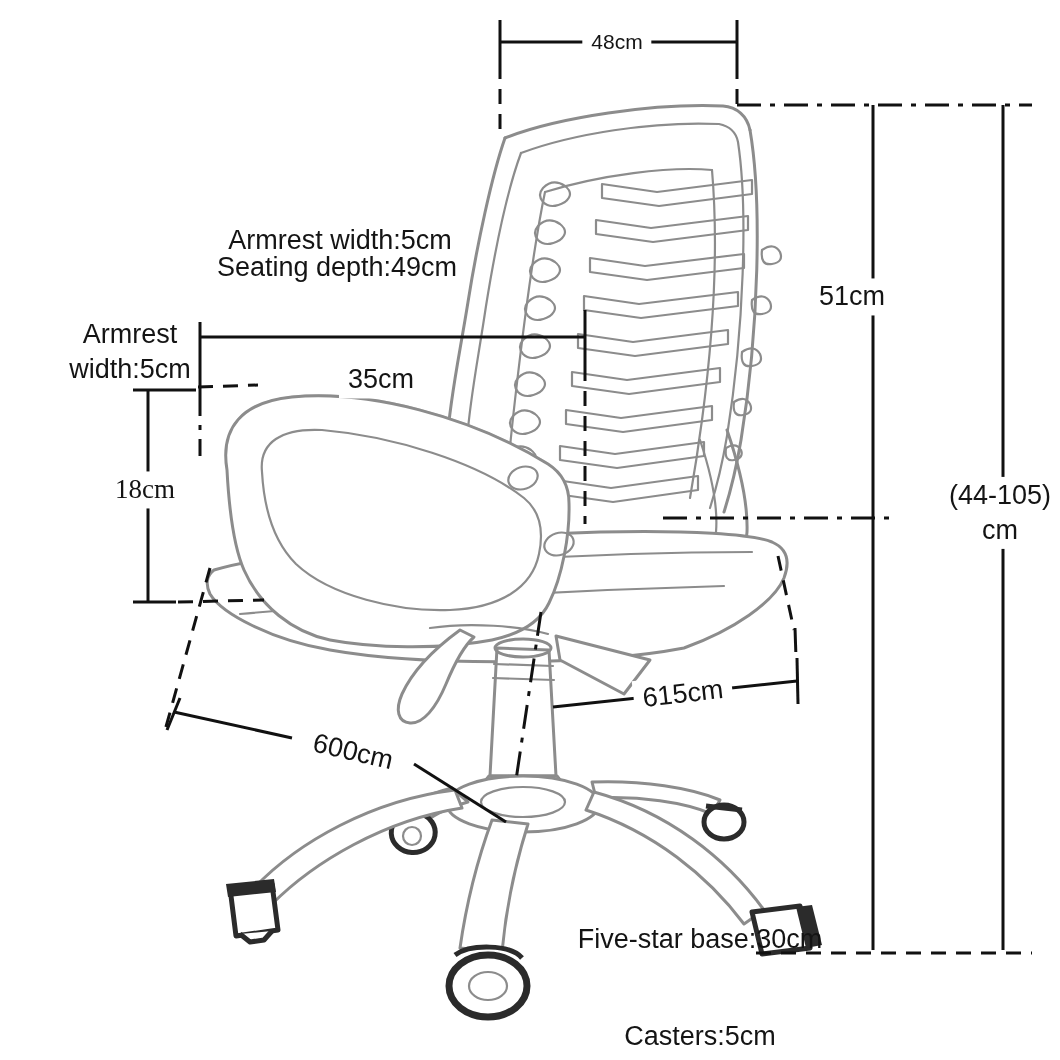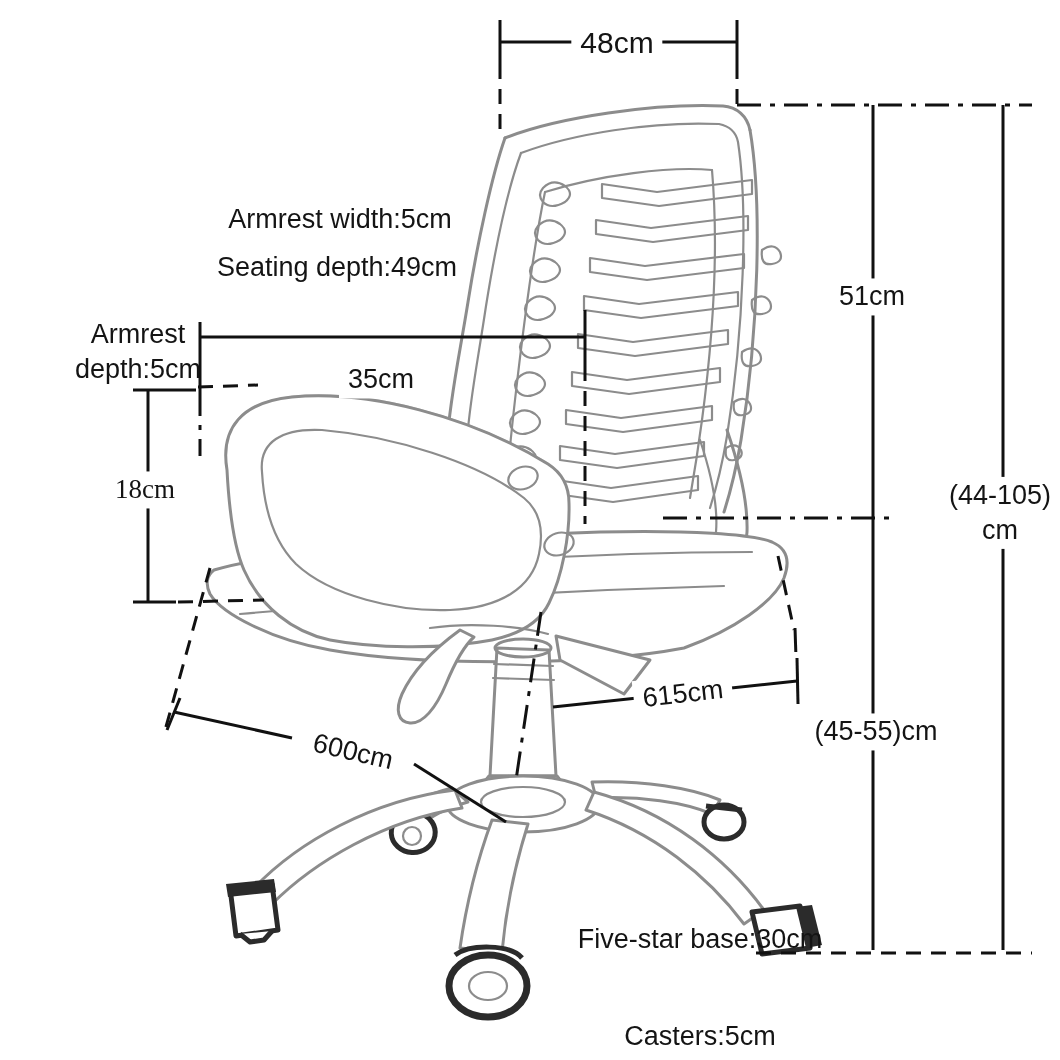--- a/index.html
+++ b/index.html
@@ -9,21 +9,21 @@
     --text:#141414;
     --background:#ffffff;
   }
   html,body{margin:0;padding:0;background:var(--background);}
   .canvas{position:relative;width:1060px;height:1060px;background:var(--background);overflow:hidden;
           font-family:"Liberation Sans",sans-serif;}
   .canvas svg{position:absolute;left:0;top:0;}
   .lbl{position:absolute;font-size:27px;line-height:1.3;color:var(--text);
        transform:translate(-50%,-50%);white-space:nowrap;text-align:center;}
   .lbl.bg{background:var(--background);padding:1px 9px;}
-  .lbl.s30{font-size:30px;}
+  .lbl.s30{font-size:21px;}
   .lbl.rotneg{transform:translate(-50%,-50%) rotate(-6.5deg);}
   .lbl.rotpos{transform:translate(-50%,-50%) rotate(13deg);}
   .lbl .ln{display:block;}
   
   .dim{stroke:var(--dimension-line);stroke-width:3;fill:none;stroke-linecap:butt;}
   .dsh{stroke-dasharray:15 10;}
   .dd{stroke-dasharray:24 9 5 9;}
   .sk{stroke:var(--sketch-stroke);stroke-width:3;fill:none;stroke-linecap:round;stroke-linejoin:round;}
   .sk2{stroke-width:2.2;}
   .skf{fill:#ffffff;}
@@ -188,43 +188,42 @@
         <line class="dim dd" x1="795" y1="628" x2="796" y2="658"></line>
         <line class="dim" x1="797" y1="658" x2="798" y2="704"></line>
         <line class="dim" x1="553" y1="707" x2="797" y2="681"></line>
         <line class="dim dd" x1="541" y1="612" x2="516" y2="780"></line>
       </g>
     </g>
   </svg>
 
   <div class="lbl s30 bg" style="left:617px;top:42px;">48cm</div>
 
-  <div class="lbl" style="left:340px;top:220px;">Armrest width:5cm</div>
+  <div class="lbl" style="left:340px;top:241px;">Armrest width:5cm</div>
 
   <div class="lbl" style="left:337px;top:268px;">Seating depth:49cm</div>
 
-  <div class="lbl" style="left:130px;top:352px;margin-left:8px;">
+  <div class="lbl" style="left:130px;top:352px;">
     <span class="ln">Armrest</span>
-    <span class="ln">depth:5cm</span>
+    <span class="ln">width:5cm</span>
   </div>
 
   <div class="lbl bg" style="left:381px;top:340px;margin-top:40px;">35cm</div>
 
-  <div class="lbl bg" style="left:872px;top:297px;">51cm</div>
+  <div class="lbl bg" style="left:852px;top:297px;">51cm</div>
 
   <div class="lbl bg" style="left:145px;top:490px;font-family:Liberation Serif, serif;">18cm</div>
 
   <div class="lbl bg" style="left:1000px;top:513px;">
     <span class="ln">(44-105)</span>
     <span class="ln">cm</span>
   </div>
 
   <div class="lbl bg rotneg" style="left:683px;top:694px;">615cm</div>
 
   <div class="lbl bg rotpos" style="left:353px;top:752px;">600cm</div>
 
-  <div class="lbl bg" style="left:876px;top:732px;">(45-55)cm</div>
 
   <div class="lbl" style="left:700px;top:940px;">Five-star base:30cm</div>
 
   <div class="lbl" style="left:700px;top:1037px;">Casters:5cm</div>
 
 </div>
 
 </body></html>

